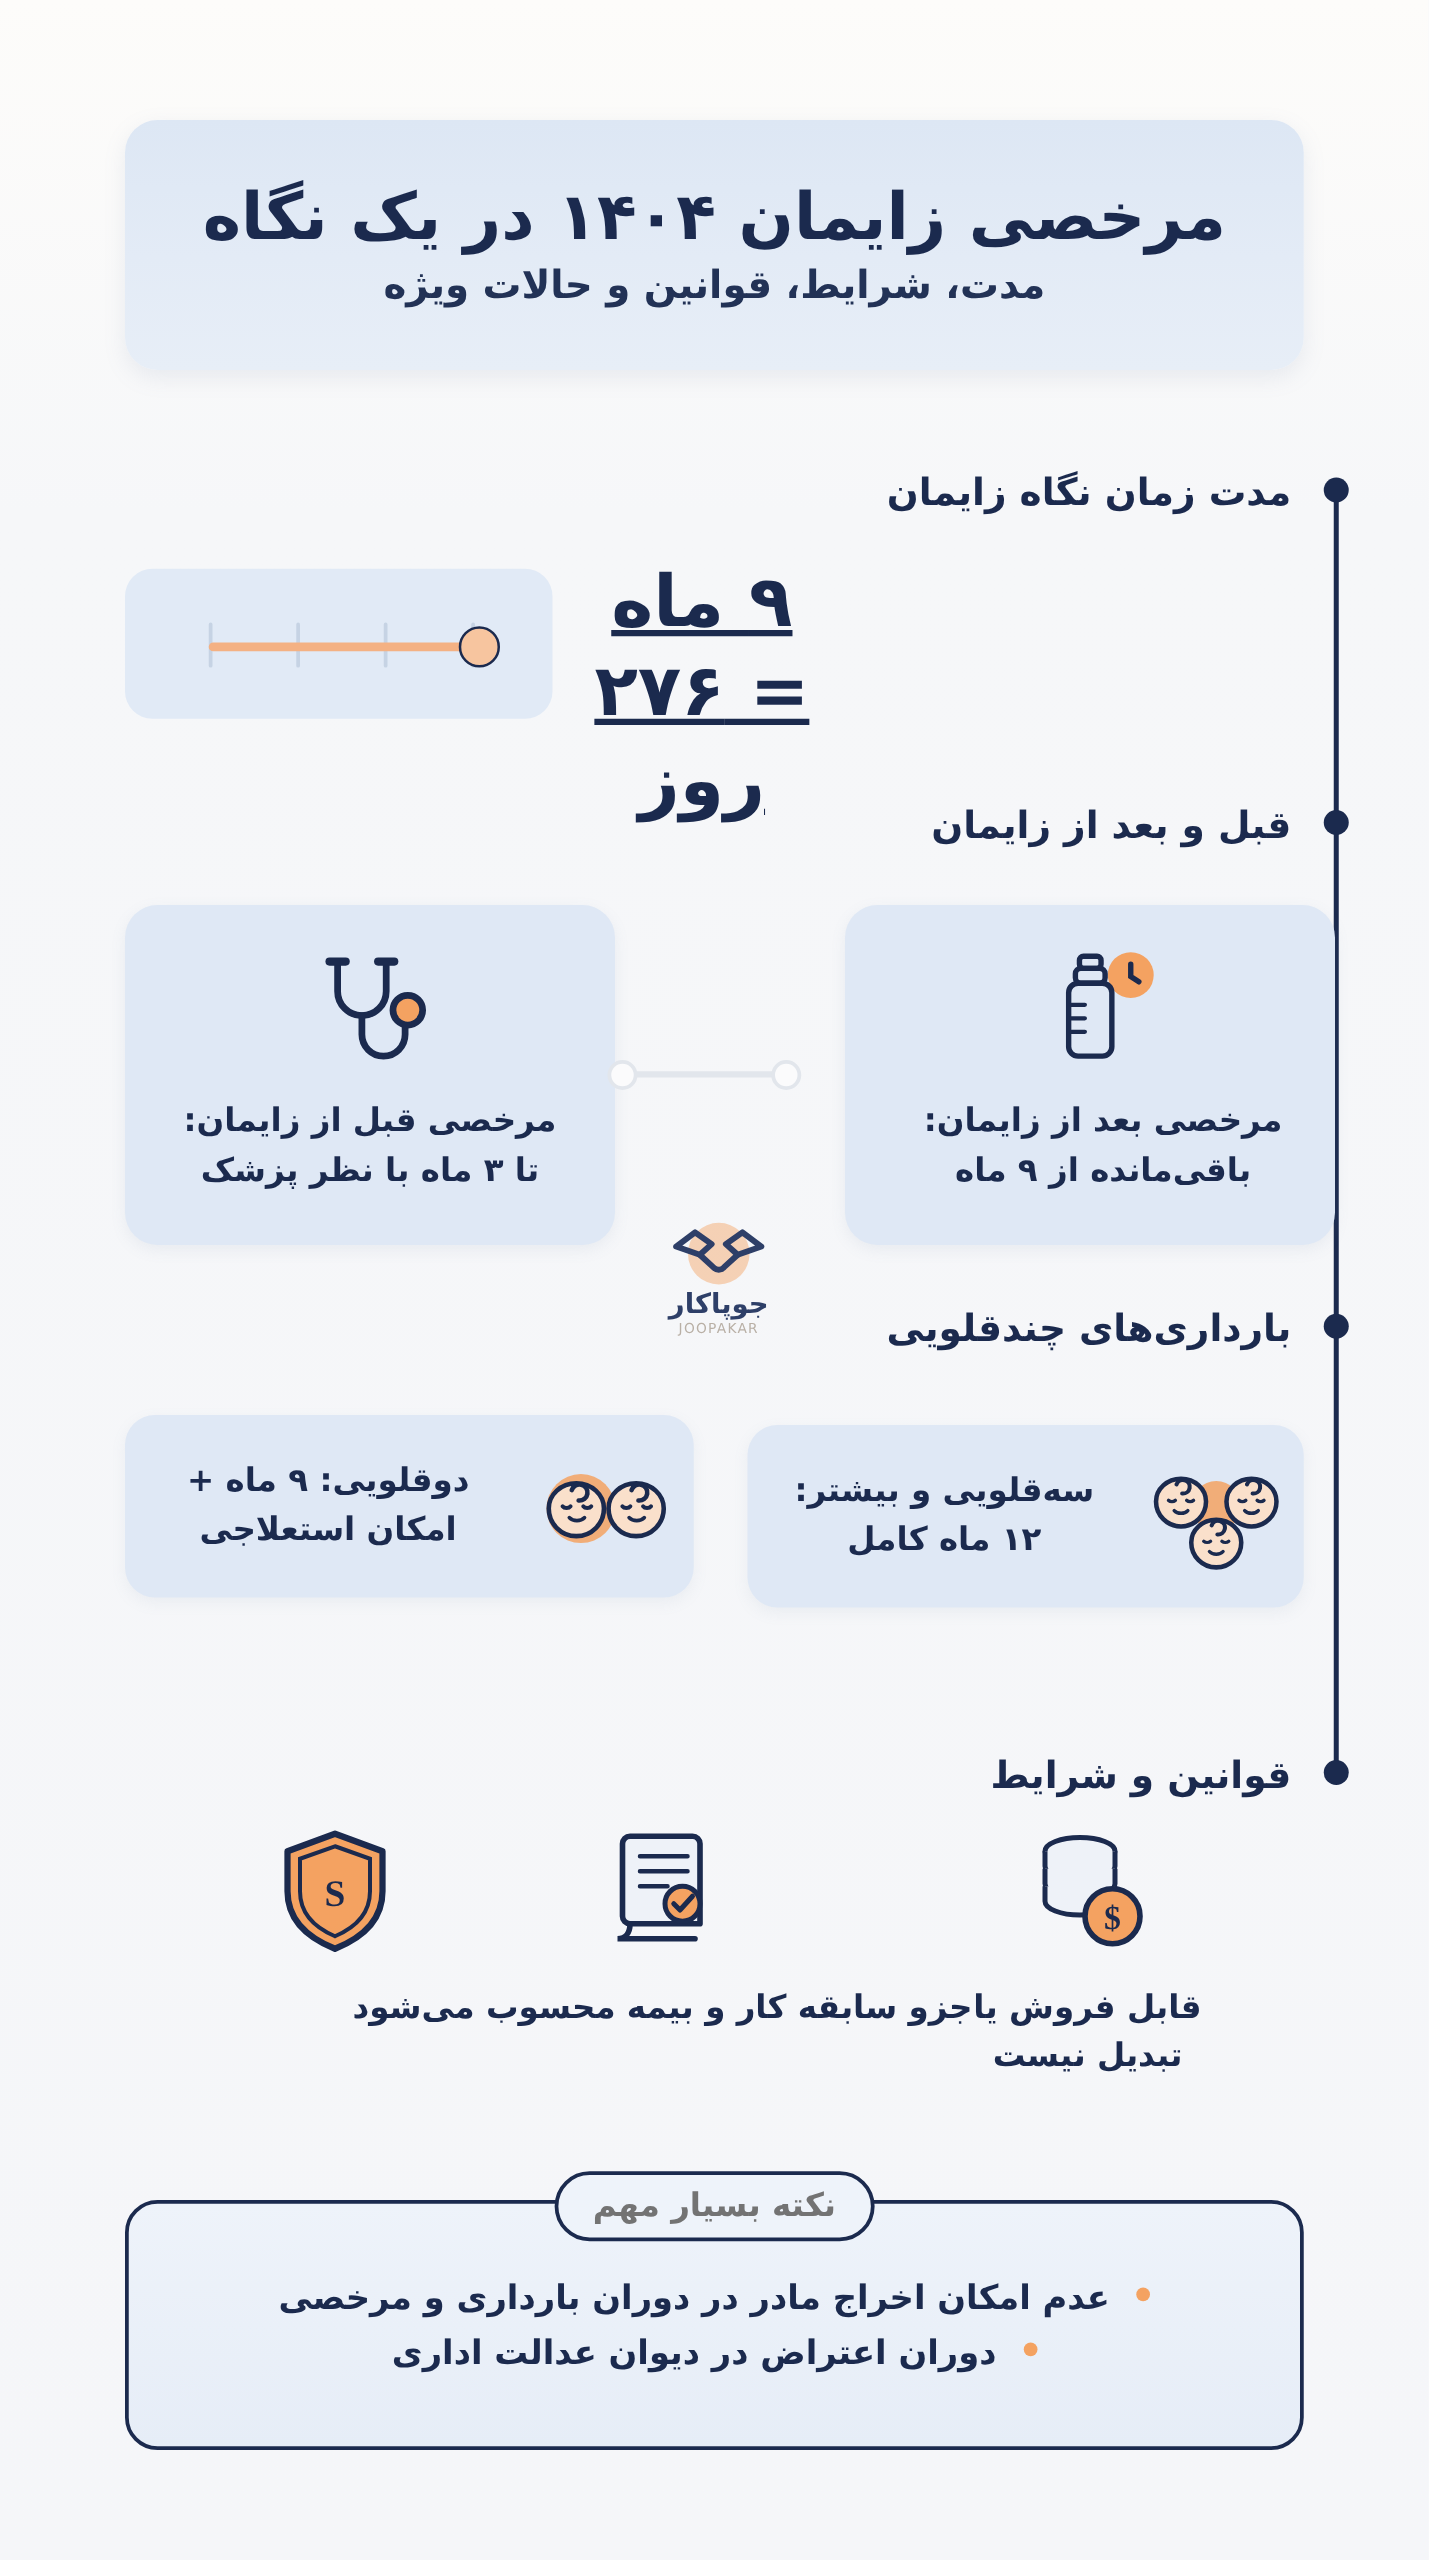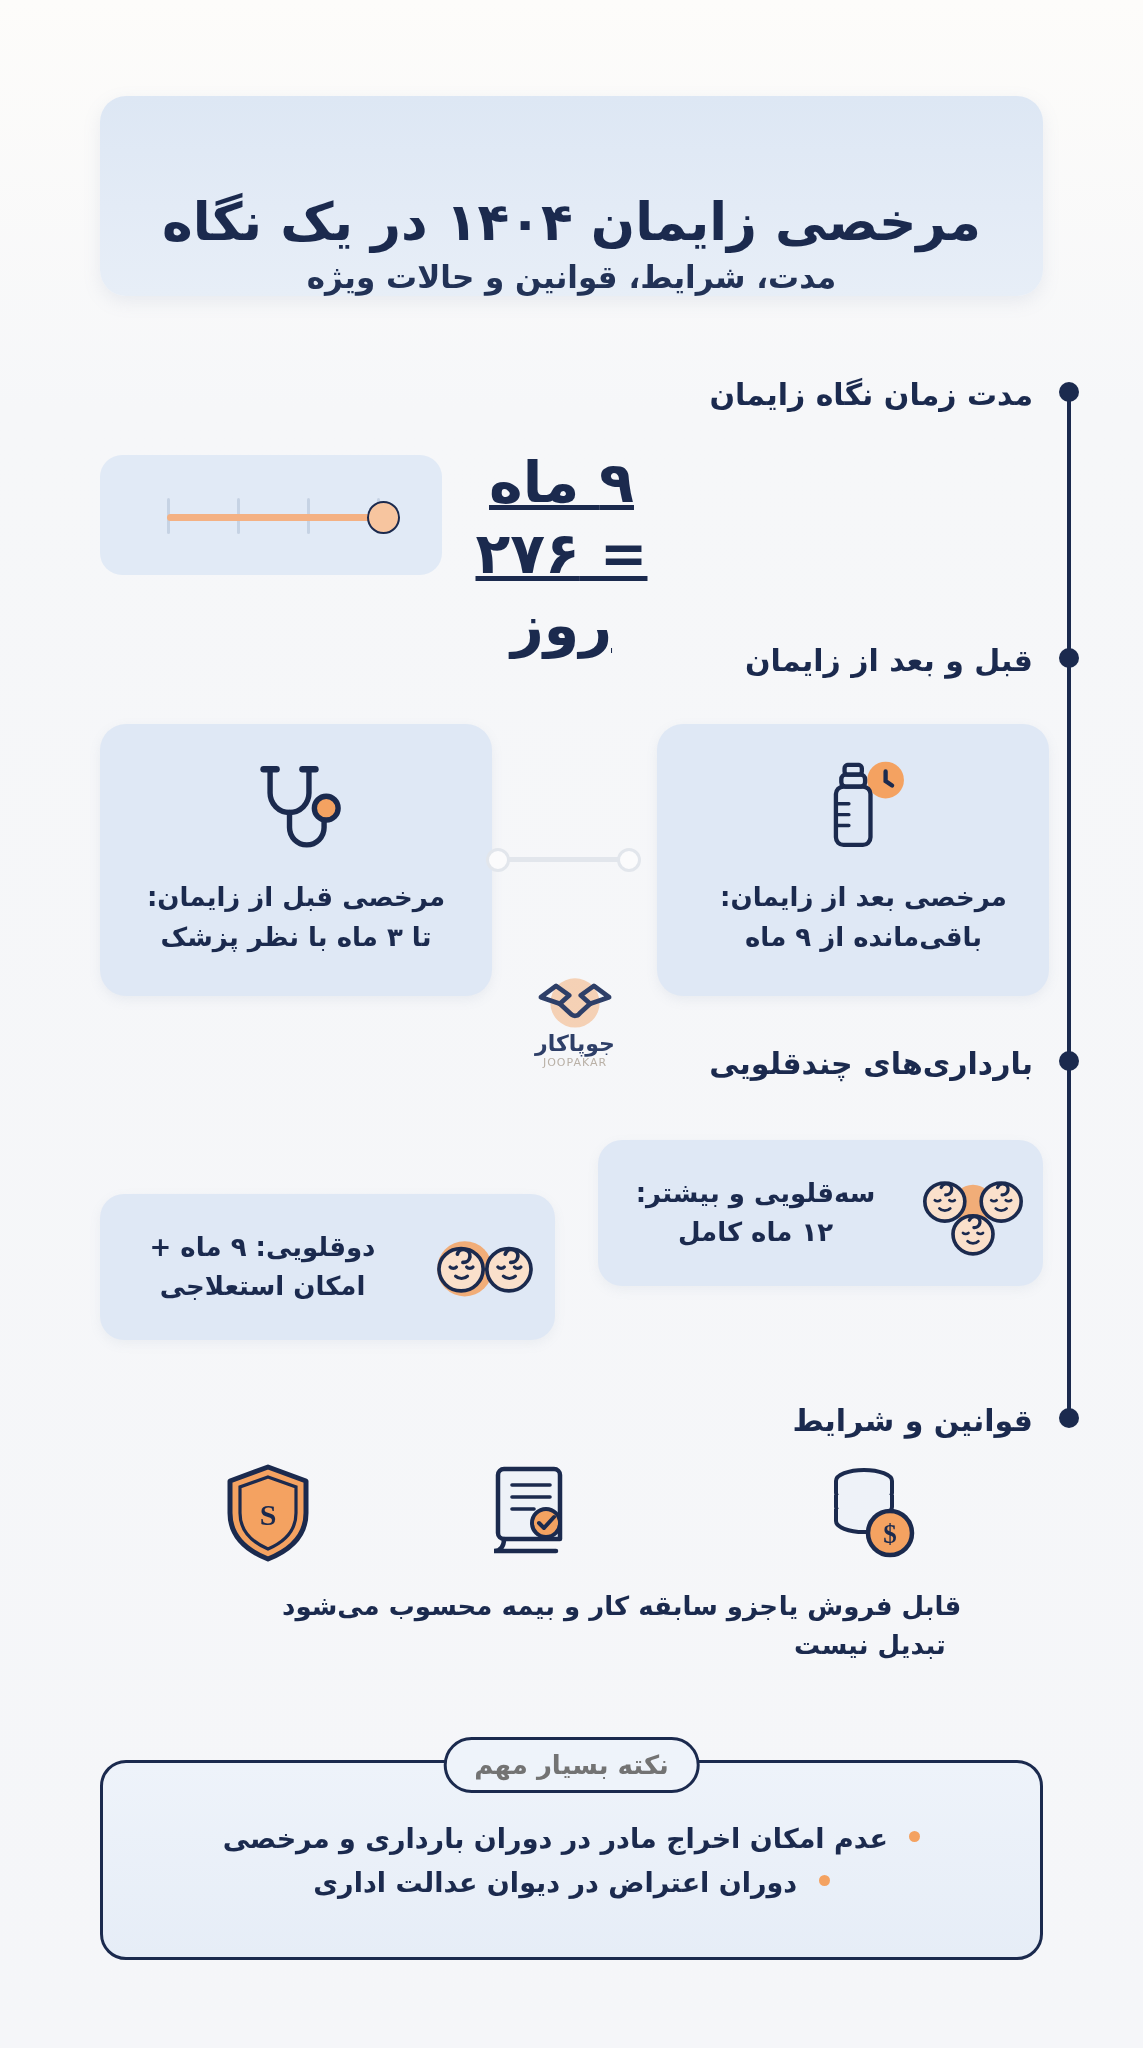--- a/index.html
+++ b/index.html
@@ -21,21 +21,21 @@
 
   
   .header-card {
     position: absolute;
     left: 100px; top: 96px;
     width: 943px; height: 200px;
     background: linear-gradient(180deg,#dde7f4 0%, #e3ebf6 55%, #e7eef7 100%);
     border-radius: 26px;
     box-shadow: 0 6px 18px rgba(120,140,170,0.13);
     display: flex; flex-direction: column;
-    align-items: center; justify-content: flex-end;
+    align-items: center; justify-content: center;
     gap: 6px;
   }
   .header-title {
     font-size: 52px; font-weight: 700; color: #1b2a4e;
     letter-spacing: 0px; line-height: 1.15;
   }
   .header-sub {
     font-size: 31px; font-weight: 600; color: #223256;
     line-height: 1.2;
   }
@@ -116,21 +116,21 @@
     position: absolute;
     width: 392px; height: 272px;
     background: #dfe8f5;
     border-radius: 26px;
     display: flex; flex-direction: column;
     align-items: center; justify-content: flex-start;
     padding-top: 28px;
     box-shadow: 0 4px 12px rgba(120,140,170,0.10);
   }
   .ba-card.left  { left: 100px; top: 724px; }
-  .ba-card.right { left: 657px; top: 724px; padding-left: 21px; }
+  .ba-card.right { left: 676px; top: 724px; padding-left: 21px; }
   .ba-text {
     margin-top: 18px;
     text-align: center;
     font-size: 26px; font-weight: 700; color: #1b2a4e;
     line-height: 1.52;
     padding: 0 18px;
   }
   .connector {
     position: absolute;
     left: 486px; top: 848px;
@@ -163,21 +163,21 @@
 
   
   .mul-card {
     position: absolute;
     height: 146px;
     background: #dfe8f5;
     border-radius: 24px;
     display: flex; align-items: center;
     box-shadow: 0 4px 12px rgba(120,140,170,0.09);
   }
-  .mul-card.left  { left: 100px; top: 1194px; width: 455px; }
+  .mul-card.left  { left: 100px; top: 1132px; width: 455px; }
   .mul-card.right { left: 598px; top: 1140px; width: 445px; justify-content: space-between; }
   .mul-text {
     flex: 1; text-align: center;
     font-size: 26px; font-weight: 700; color: #1b2a4e;
     line-height: 1.5; padding-left: 10px;
   }
   .mul-icon { width: 140px; display:flex; align-items:center; justify-content:center; }
 
   
   .rule {

